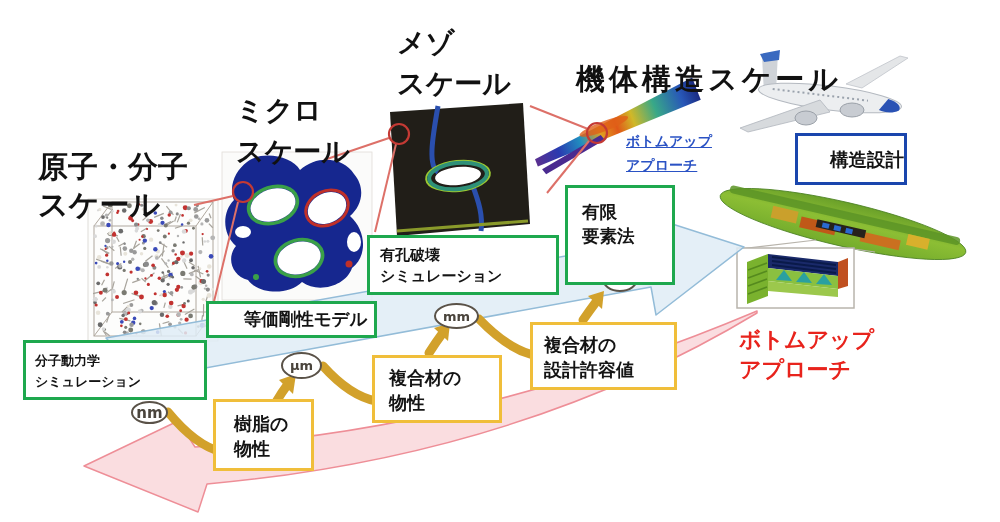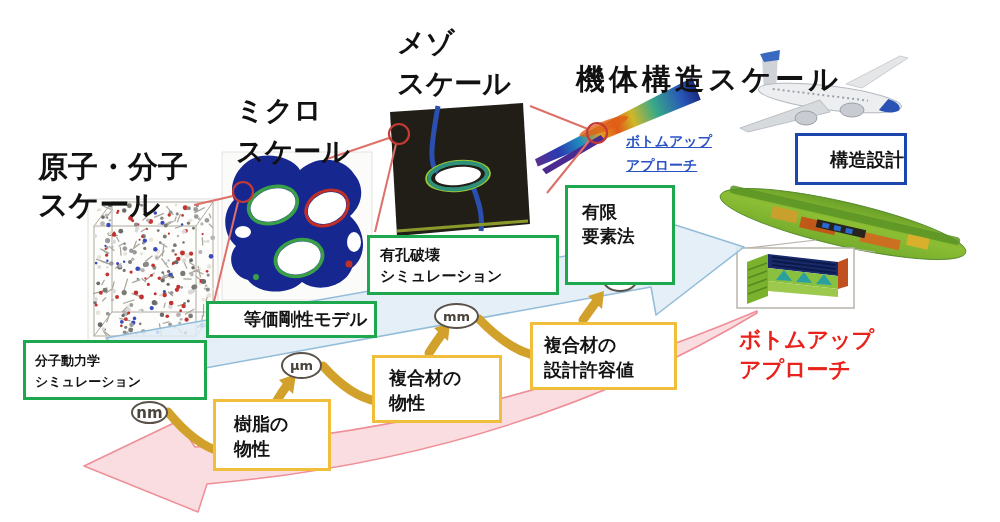--- a/index.html
+++ b/index.html
@@ -16,21 +16,21 @@
   .lbl-td{left:739px;top:325px;font-size:22px;line-height:30px;color:var(--red_text,#e8231c);}
   .box{position:absolute;background:#fff;font-weight:bold;box-sizing:border-box;color:#141414;}
   .gbox{border:3px solid var(--green_border,#1ea84e);padding-left:28px;}
   .ybox{border:3px solid var(--yellow_border,#f0be3a);}
   .bbox{border:3px solid var(--blue_border,#1a46ad);display:flex;align-items:center;justify-content:flex-end;}
   .b-md{left:23px;top:340px;width:184px;height:60px;font-size:13px;line-height:21px;padding:7px 0 0 9px;}
   .b-eq{left:206px;top:301px;width:171px;height:37px;font-size:17.5px;text-align:center;line-height:31px;}
   .b-pf{left:367px;top:235px;width:192px;height:60px;font-size:15px;line-height:21px;padding:7px 0 0 10px;}
   .b-fe{left:565px;top:185px;width:110px;height:100px;font-size:17.5px;line-height:24px;padding:12px 0 0 14px;}
   .b-sd{left:795px;top:133px;width:112px;height:52px;font-size:18.5px;}
-  .b-rs{left:213px;top:399px;width:118px;height:72px;font-size:18px;line-height:25px;padding:9px 0 0 18px;}
+  .b-rs{left:213px;top:399px;width:101px;height:72px;font-size:18px;line-height:25px;padding:9px 0 0 18px;}
   .b-cp{left:372px;top:355px;width:130px;height:68px;font-size:18px;line-height:25px;padding:7px 0 0 14px;}
   .b-da{left:530px;top:322px;width:147px;height:68px;font-size:18px;line-height:25px;padding:7px 0 0 11px;}
   .unit{position:absolute;background:#fff;border:2.5px solid #5a5248;border-radius:50%;
         display:flex;align-items:center;justify-content:center;font-weight:bold;color:#4a443c;box-sizing:border-box;}
   .u-nm{left:131px;top:401px;width:37px;height:23px;font-size:15px;}
   .u-um{left:281px;top:352px;width:41px;height:27px;font-size:13px;}
   .u-mm{left:434px;top:303px;width:45px;height:26px;font-size:13px;}
   .u-m{left:602px;top:266px;width:36px;height:26px;font-size:13px;}
   .blue-big{fill:var(--blue_arrow_fill,#dfecf6);fill-opacity:.85;stroke:var(--blue_arrow_stroke,#93bcd8);stroke-width:1.5;stroke-linejoin:round;}
   .pink-big{fill:var(--pink_arrow_fill,#f8d2d6);fill-opacity:.75;stroke:var(--pink_arrow_stroke,#ee8e97);stroke-width:1.5;stroke-linejoin:round;}

